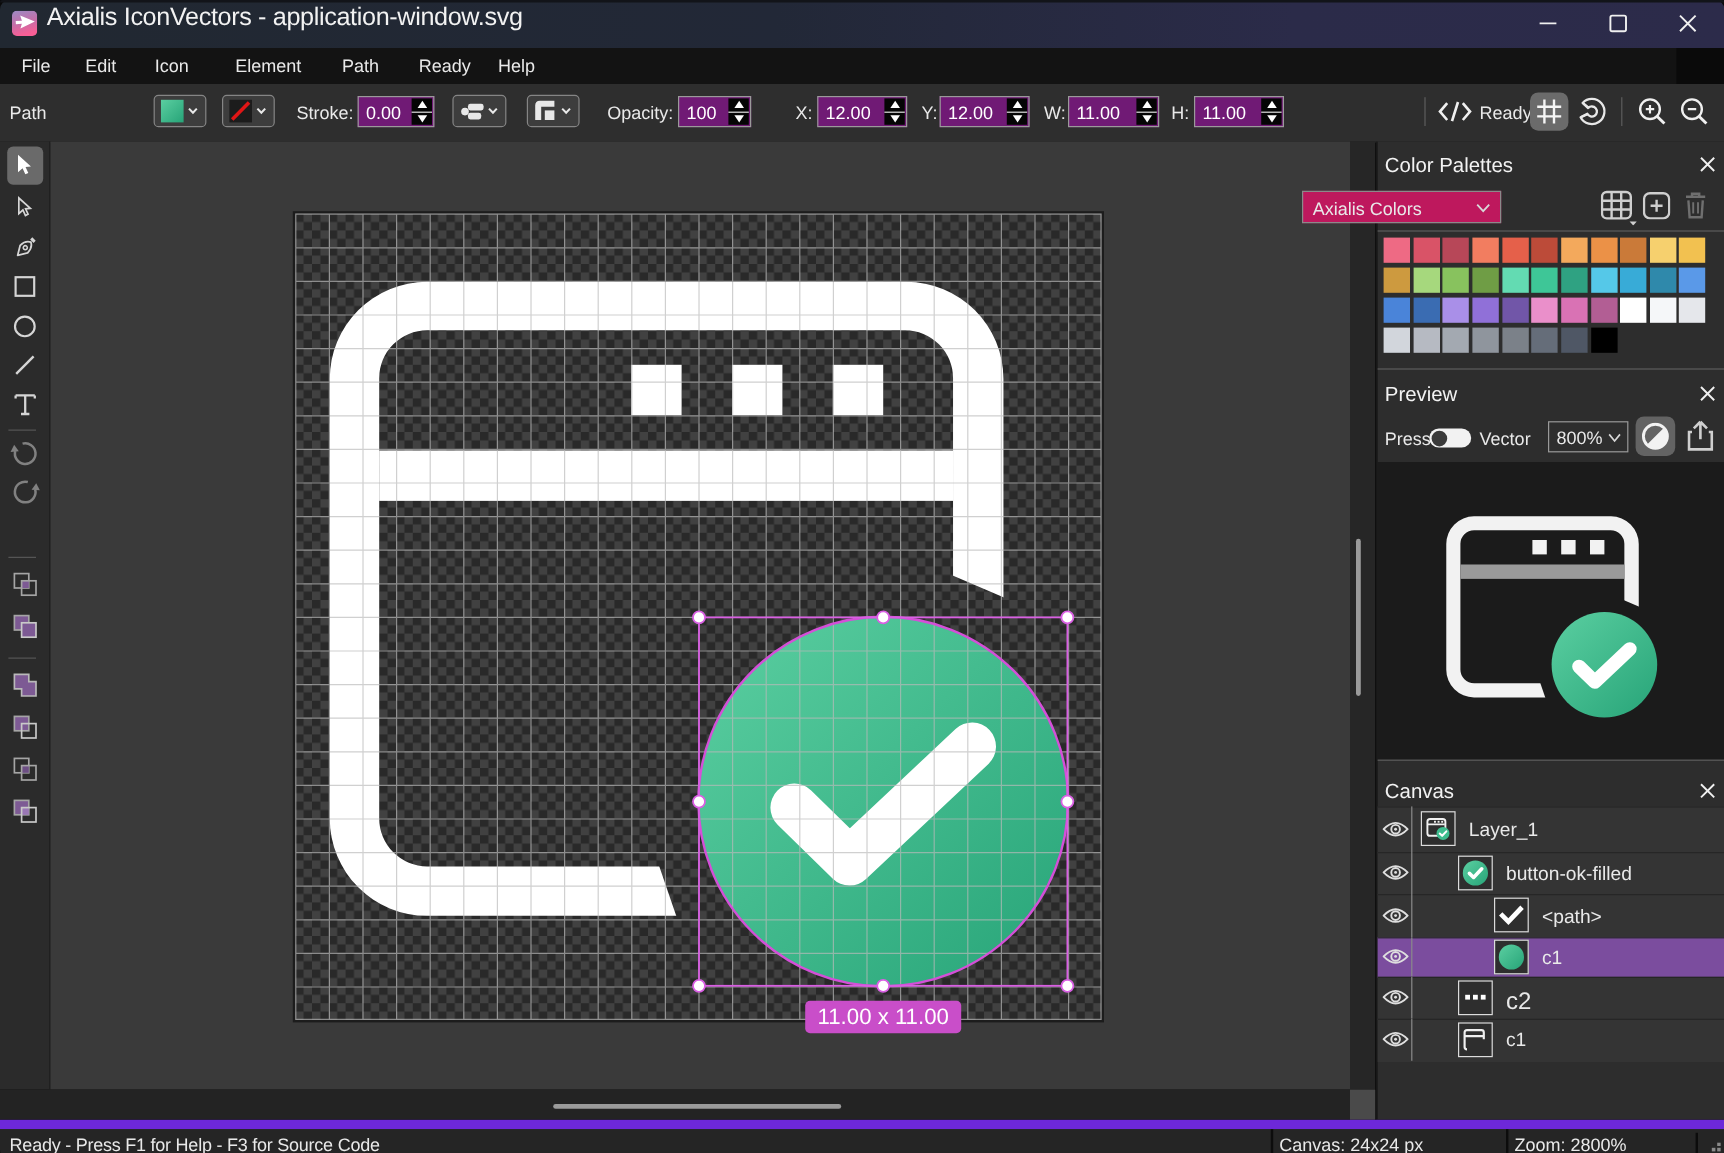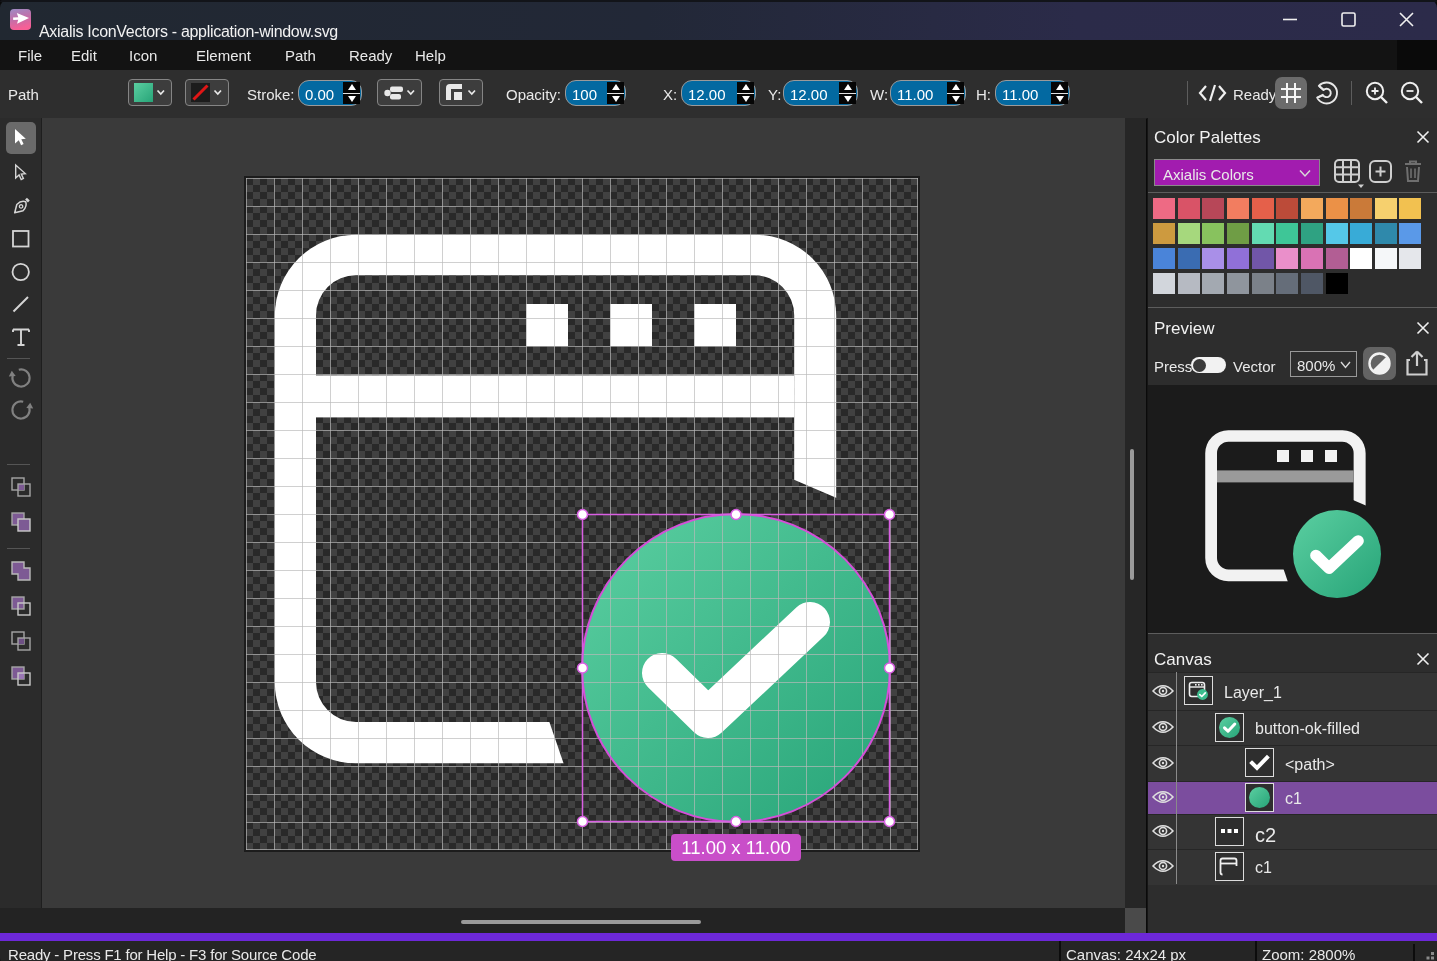--- a/index.html
+++ b/index.html
@@ -10,21 +10,21 @@
 #menubar{position:absolute;left:0;top:40px;width:1397px;height:30px;background:#131313}
 .mi{position:absolute;top:8px;color:#e9e9e9;font-size:15px;line-height:1}
 #toolbar{position:absolute;left:0;top:70px;width:1437px;height:48px;background:#2e2e2e;border-bottom:1px solid #1a1a1a}
 #toolpanel{position:absolute;left:0;top:118px;width:41px;height:790px;background:#2b2b2b;border-right:1px solid #1e1e1e}
 #editor{position:absolute;left:42px;top:118px;width:1083px;height:790px;background:#3a3a3a}
 #vscroll{position:absolute;left:1125px;top:118px;width:21px;height:790px;background:#262626}
 #hscroll{position:absolute;left:0;top:908px;width:1146px;height:25px;background:#232323}
 #rightpanel{position:absolute;left:1147px;top:118px;width:289px;height:815px;background:#2d2d2d;border-left:1px solid #151515}
 #statusbar{position:absolute;left:0;top:933px;width:1437px;height:26px;background:#252525;border-top:8px solid #6d28d9;border-radius:0 0 9px 9px}
 .dd{position:absolute;height:27px;border:1px solid #858585;border-radius:4px;background:#3d3d3d;box-sizing:border-box}
-.spin{position:absolute;height:26px;border:1px solid #9a9a9a;border-radius:11px;background:#0369a1;box-sizing:border-box;display:flex}
+.spin{position:absolute;height:26px;border:1px solid #9a9a9a;border-radius:0;background:#701a75;box-sizing:border-box;display:flex}
 .spin .num{flex:1;color:#fff;font-size:15px;padding-top:5px;padding-left:6px}
 .spin .btns{width:17px;display:flex;flex-direction:column;background:#050505;margin:1px 1px 1px 0}
 .spin .bu,.spin .bd{flex:1;position:relative}
 .spin .bd{border-top:1px solid #e2e2e2}
 .tri-u{position:absolute;left:50%;top:50%;transform:translate(-50%,-50%);width:0;height:0;border-left:4.5px solid transparent;border-right:4.5px solid transparent;border-bottom:6px solid #fff}
 .tri-d{position:absolute;left:50%;top:50%;transform:translate(-50%,-50%);width:0;height:0;border-left:4.5px solid transparent;border-right:4.5px solid transparent;border-top:6px solid #fff}
 .sep-v{position:absolute;width:1px;background:#5d5d5d}
 .hdr{position:absolute;color:#f2f2f2;font-size:17px;line-height:1}
 .sw{position:absolute;width:22px;height:21px}
 .thumb{position:absolute;background:#2e2e2e;border:1.5px solid #dcdcdc;box-sizing:border-box}
@@ -37,21 +37,21 @@
     <defs>
         <linearGradient id="appg" x1="0" y1="0" x2="0.25" y2="1">
       <stop offset="0" stop-color="#9c8bc4"></stop>
           <stop offset="0.55" stop-color="#c56ea8"></stop>
           <stop offset="1" stop-color="#f85f96"></stop>
     </linearGradient>
       </defs>
     <rect x="0" y="0" width="21" height="21" rx="4" fill="url(#appg)"></rect>
     <path d="M0 0 L0 13.2 L3.5 10.2 L5.7 14.9 L8 13.8 L5.9 9.3 L10 8.9 Z" fill="#ffffff" transform="translate(10.5,10.5) rotate(112) translate(-4.7,-7.3)"></path>
   </svg>
-  <div class="t" style="left:39px;top:24px;font-size:16px;letter-spacing:-0.3px;color:#f2f2f2">Axialis IconVectors - application-window.svg</div>
+  <div class="t" style="left:39px;top:4px;font-size:21px;letter-spacing:-0.3px;color:#f2f2f2">Axialis IconVectors - application-window.svg</div>
   <svg class="abs" style="left:1276px;top:6px" width="150" height="28" viewBox="0 0 150 28">
     <line x1="7" y1="13.5" x2="21" y2="13.5" stroke="#f0f0f0" stroke-width="1.6"></line>
     <rect x="66" y="7" width="13" height="13" rx="1.5" fill="none" stroke="#f0f0f0" stroke-width="1.6"></rect>
     <path d="M124 7 L137 20 M137 7 L124 20" stroke="#f0f0f0" stroke-width="1.6"></path>
   </svg>
 </div>
 <div id="menubar">
   <div class="mi" style="left:18px">File</div>
   <div class="mi" style="left:71px">Edit</div>
   <div class="mi" style="left:129px">Icon</div>
@@ -303,21 +303,21 @@
 <div class="abs" style="left:1130px;top:449px;width:4px;height:131px;background:#9a9a9a;border-radius:2px"></div>
 <div id="hscroll"></div>
 <div class="abs" style="left:1125px;top:908px;width:21px;height:25px;background:#4a4a4a"></div>
 <div class="abs" style="left:461px;top:920px;width:240px;height:4px;background:#9a9a9a;border-radius:2px"></div>
 <div id="rightpanel"></div>
 
 <div class="hdr" style="left:1154px;top:129px">Color Palettes</div>
 <svg class="abs" style="left:1416px;top:130px" width="14" height="14" viewBox="0 0 14 14">
     <path d="M1.5 1.5 L12.5 12.5 M12.5 1.5 L1.5 12.5" stroke="#f0f0f0" stroke-width="1.6"></path>
   </svg>
-<div class="abs" style="left:1154px;top:159px;width:166px;height:27px;border:1px solid #8a8a8a;background:#a21caf;box-sizing:border-box">
+<div class="abs" style="left:1085px;top:159px;width:166px;height:27px;border:1px solid #8a8a8a;background:#be185d;box-sizing:border-box">
   <div class="t" style="left:8px;top:7px;font-size:15px">Axialis Colors</div>
   <svg class="abs" style="right:8px;top:9px" width="12" height="9" viewBox="0 0 12 9">
       <path d="M1 1.5 L6 7 L11 1.5" fill="none" stroke="#d8d8d8" stroke-width="1.5"></path>
     </svg>
 </div>
 <svg class="abs" style="left:1334px;top:158px" width="30" height="30" viewBox="0 0 30 30">
   <rect x="1" y="2" width="24" height="22" rx="4" fill="none" stroke="#cfcfcf" stroke-width="2"></rect>
   <path d="M9 2 V24 M17 2 V24 M1 9.3 H25 M1 16.6 H25" stroke="#cfcfcf" stroke-width="2"></path>
   <path d="M24 26.5 L30 26.5 L27 30 Z" fill="#cfcfcf"></path>
 </svg>

